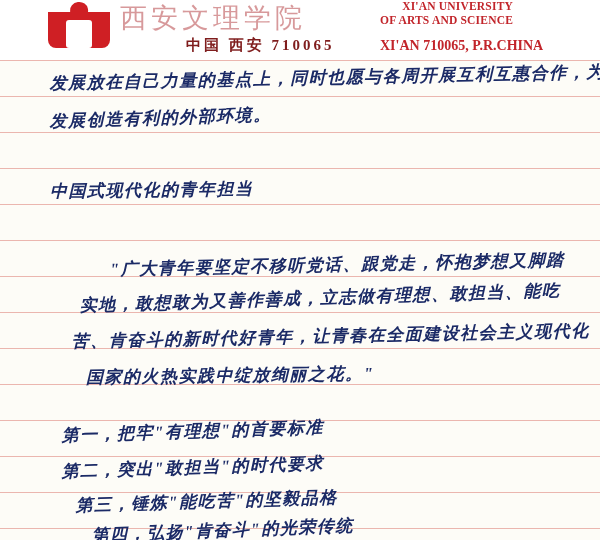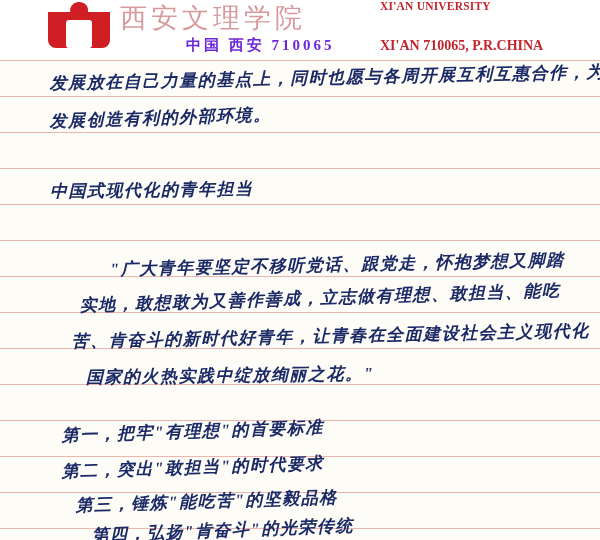--- a/index.html
+++ b/index.html
@@ -93,21 +93,21 @@
     font-weight: bold;
     font-size: 11.5px;
     line-height: 13.5px;
     letter-spacing: .2px;
   }
   .en-block div { white-space: nowrap; text-align: right; }
   .addr-cn {
     position: absolute;
     left: 186px;
     top: 36px;
-    color: #6d28d9;
+    color: #7f1d1d;
     font-family: "Liberation Serif", serif;
     font-size: 15px;
     font-weight: bold;
     letter-spacing: 3px;
     white-space: nowrap;
   }
   .addr-en {
     position: absolute;
     left: 380px;
     top: 38px;
@@ -157,20 +157,21 @@
     </div>
 
   <div class="letterhead">
     <div class="logo">
       <div class="flame"></div>
       <div class="cup"></div>
     </div>
     <div class="cn-title">西安文理学院</div>
     <div class="en-block">
       <div>XI'AN UNIVERSITY</div>
+      <div>OF ARTS AND SCIENCE</div>
     </div>
     <div class="addr-cn">中国  西安  710065</div>
     <div class="addr-en">XI'AN 710065, P.R.CHINA</div>
   </div>
 
   <div class="body-layer">
       <div class="hand tilt1" style="top: 72px; left: 50px; color: rgb(27, 42, 102);">发展放在自己力量的基点上，同时也愿与各周开展互利互惠合作，为</div>
       <div class="hand tilt2" style="top: 110px; left: 50px; color: rgb(27, 42, 102);">发展创造有利的外部环境。</div>
       <div class="hand tilt3" style="top: 180px; left: 50px; color: rgb(27, 42, 102);">中国式现代化的青年担当</div>
       <div class="hand tilt1" style="top: 258px; left: 110px; color: rgb(27, 42, 102);">"广大青年要坚定不移听党话、跟党走，怀抱梦想又脚踏</div>

